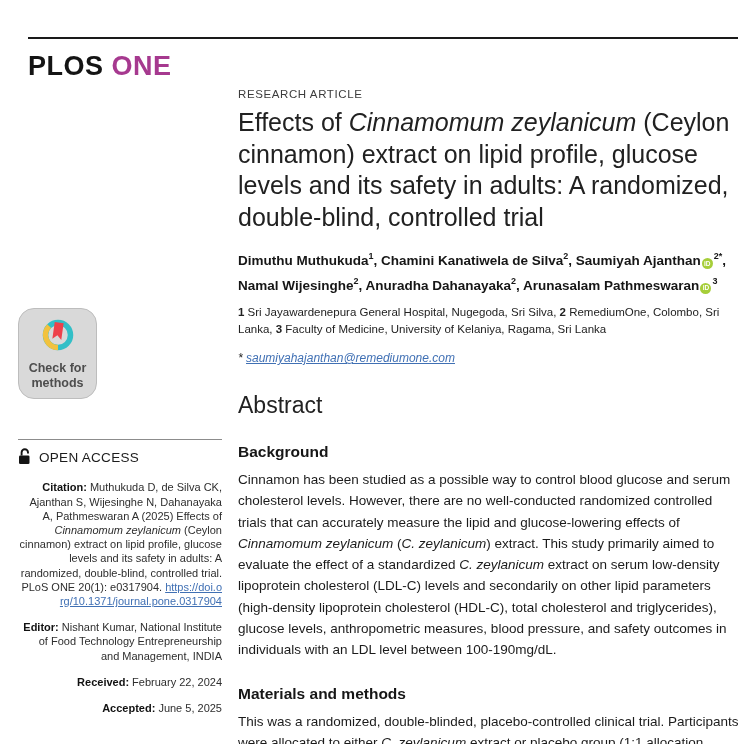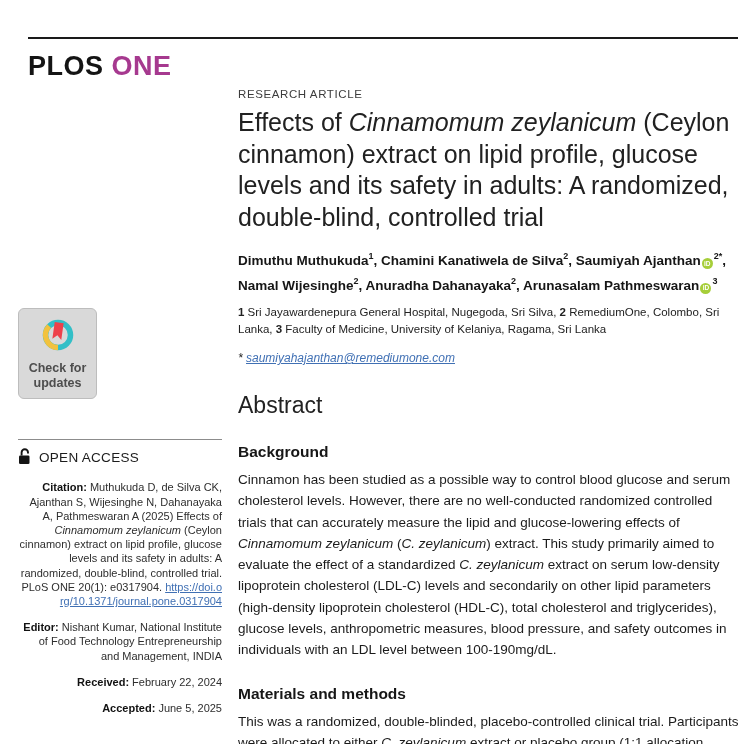--- a/index.html
+++ b/index.html
@@ -8,21 +8,21 @@
   .page { position:absolute; inset:0; width:744px; height:744px; background:#fff; }
 
   
   .logo { position:absolute; left:28px; top:3px; font-size:27px; font-weight:700; letter-spacing:.5px;margin-top:48px; }
   .logo-plos { color:#141414; }
   .logo-one { color:#A6398F; }
   .header-rule { position:absolute; left:28px; top:37px; width:710px; height:2px; background:#1a1a1a; }
 
   
   .sidebar { position:absolute; left:18px; top:308px; width:204px; font-size:11px; line-height:14.2px; color:#2e2e2e; }
-  .badge { width:79px; padding:8px 4px 7px 4px; background:#d9d9d9; border:1px solid #bdbdbd; border-radius:6px;
+  .badge { width:79px; padding:8px 4px 7px 4px; background:#d9d9d9; border:1px solid #bdbdbd; border-radius:16px;
     display:flex; flex-direction:column; align-items:center; cursor:pointer; }
   .badge-text { font-size:12.5px; line-height:15px; font-weight:700; color:#4d4d4d; text-align:center; margin-top:5px; }
   .sb-divider { margin-top:40px; width:204px; height:1px; background:#8c8c8c; }
   .oa-row { margin-top:8px; display:flex; align-items:center; gap:6px; }
   .oa-text { font-size:13.5px; letter-spacing:.3px; color:#1c1c1c; }
   .sb-block { margin-top:12px;text-align:right; }
   .sb-label { font-weight:700; color:#111; }
   a.link, .link { color:#4070B4; text-decoration:underline; cursor:pointer; word-break:break-all; }
 
   
@@ -55,21 +55,21 @@
     <div class="badge">
       <span>
         <svg width="36" height="36" viewBox="0 0 36 36">
           <circle cx="18" cy="18" r="12.5" fill="none" stroke="#33BFC7" stroke-width="5.5"></circle>
           <path d="M 18 30.5 A 12.5 12.5 0 0 1 9.16 9.16" fill="none" stroke="#F2C23E" stroke-width="5.5"></path>
           <path d="M13.5 5.5 h9 v17 l-4.5 -4.2 l-4.5 4.2 z" fill="#EE414B" transform="rotate(8 18 14)"></path>
         </svg>
       </span>
       <span class="badge-text">
         <span>Check for</span><br>
-        <span>updates</span>
+        <span>methods</span>
       </span>
     </div>
 
     <div class="sb-divider"></div>
 
     <div class="oa-row">
       <span>
         <svg width="15" height="17" viewBox="0 0 15 17">
           <rect x="1" y="7.5" width="10.5" height="8.5" rx="1.3" fill="#141414"></rect>
           <path d="M3.6 7.5 V4.4 a3.2 3.2 0 0 1 6.4 0 V5.6" fill="none" stroke="#141414" stroke-width="1.9"></path>

